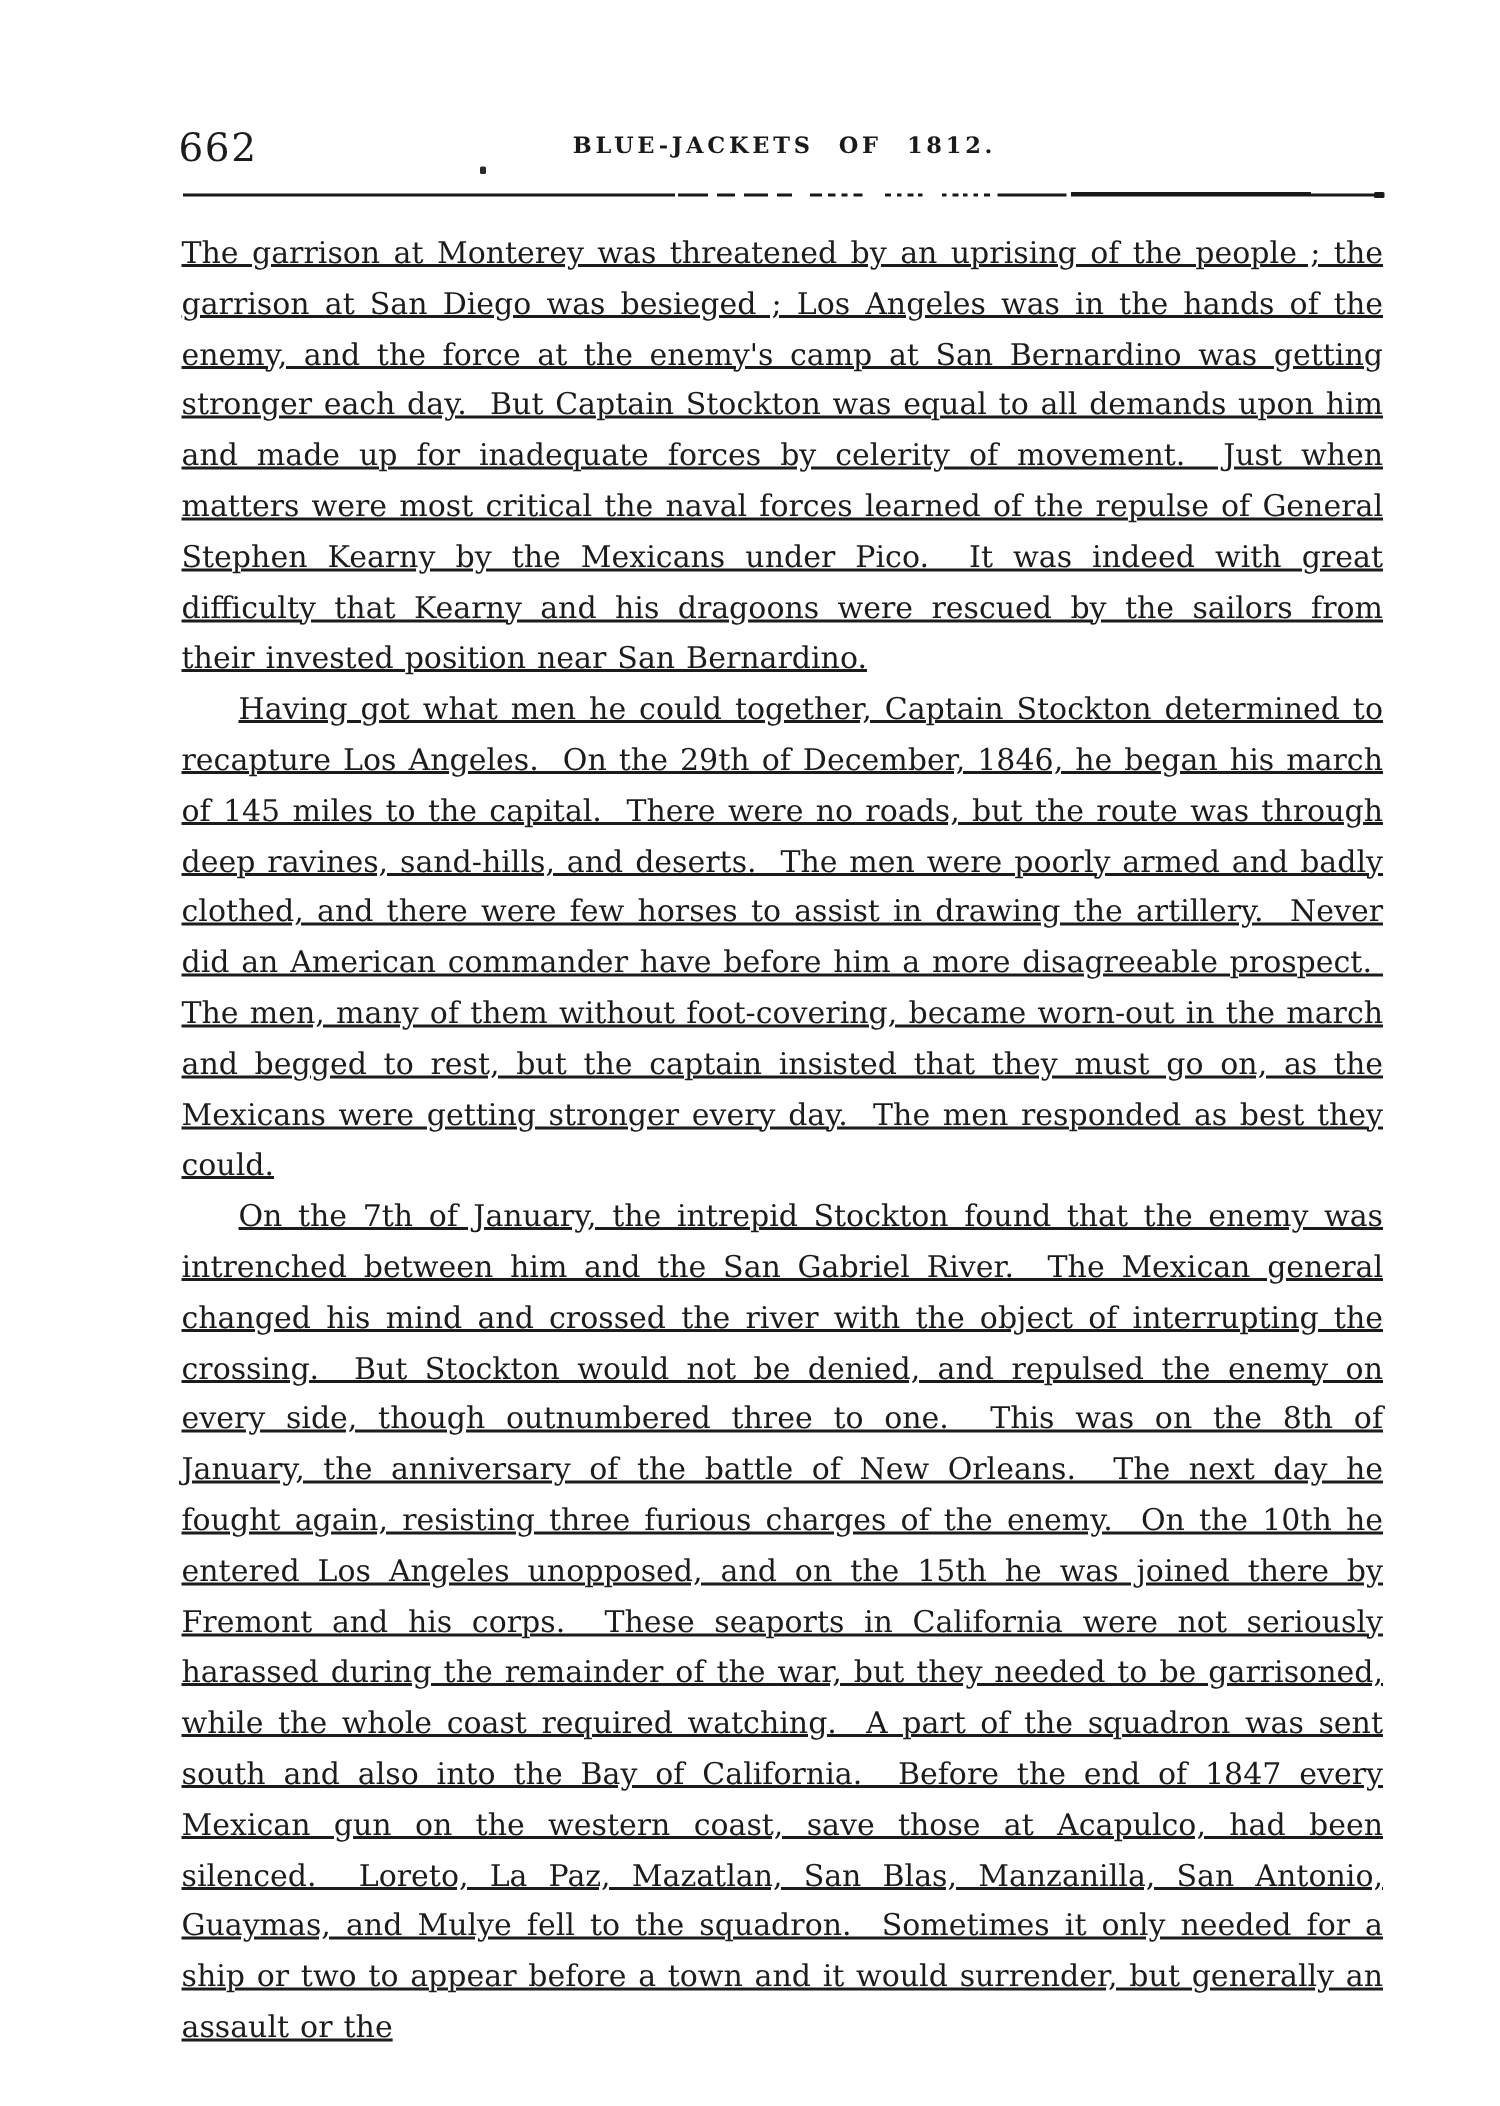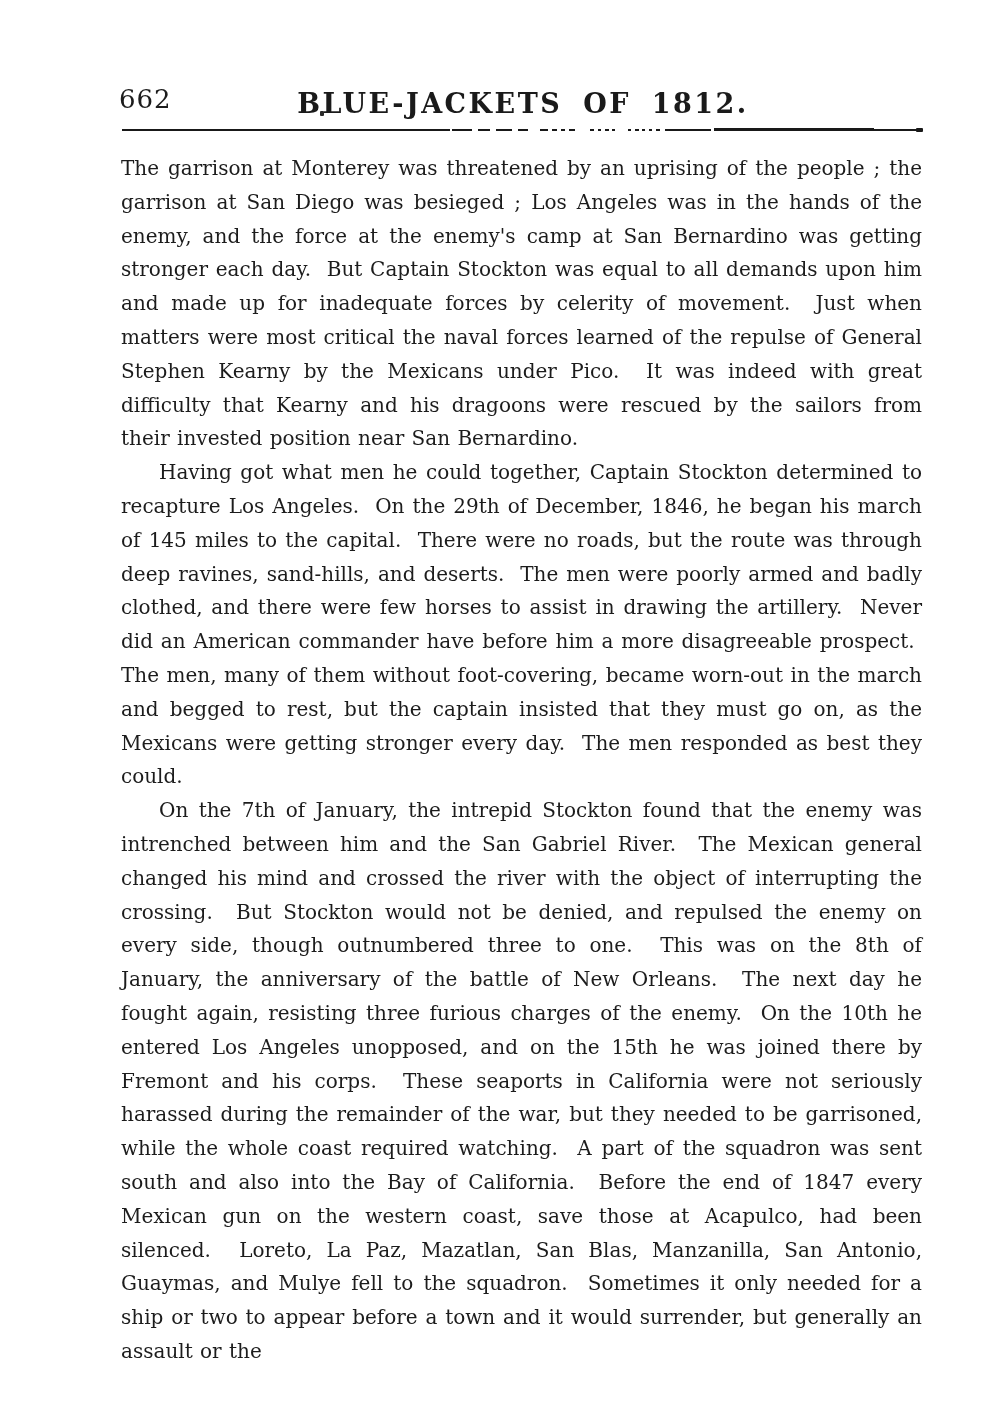--- a/index.html
+++ b/index.html
@@ -23,21 +23,21 @@
     font-size: 26px;
     letter-spacing: 1px;
     color: #1c1c1c;
   }
   .running-title {
     position: absolute;
     left: 123px;
     top: 88px;
     width: 800px;
     text-align: center;
-    font-size: 27px;
+    font-size: 15px;
     font-weight: bold;
     letter-spacing: 2.5px;
     word-spacing: 9px;
     color: #1a1a1a;
   }
   .ink-speck {
     position: absolute;
     left: 320px;
     top: 111px;
     width: 4px;
@@ -89,20 +89,21 @@
   .page-body {
     position: absolute;
     left: 121px;
     top: 152px;
     width: 801px;
     font-size: 20px;
     line-height: 33.8px;
     text-align: justify;
     color: #1c1c1c;
     word-spacing: 1px;
+    text-decoration: underline;
   }
   .page-body p {
     margin: 0;
     padding: 0;
   }
   .page-body p.indent {
     text-indent: 38px;
   }
 </style>
 </head>

